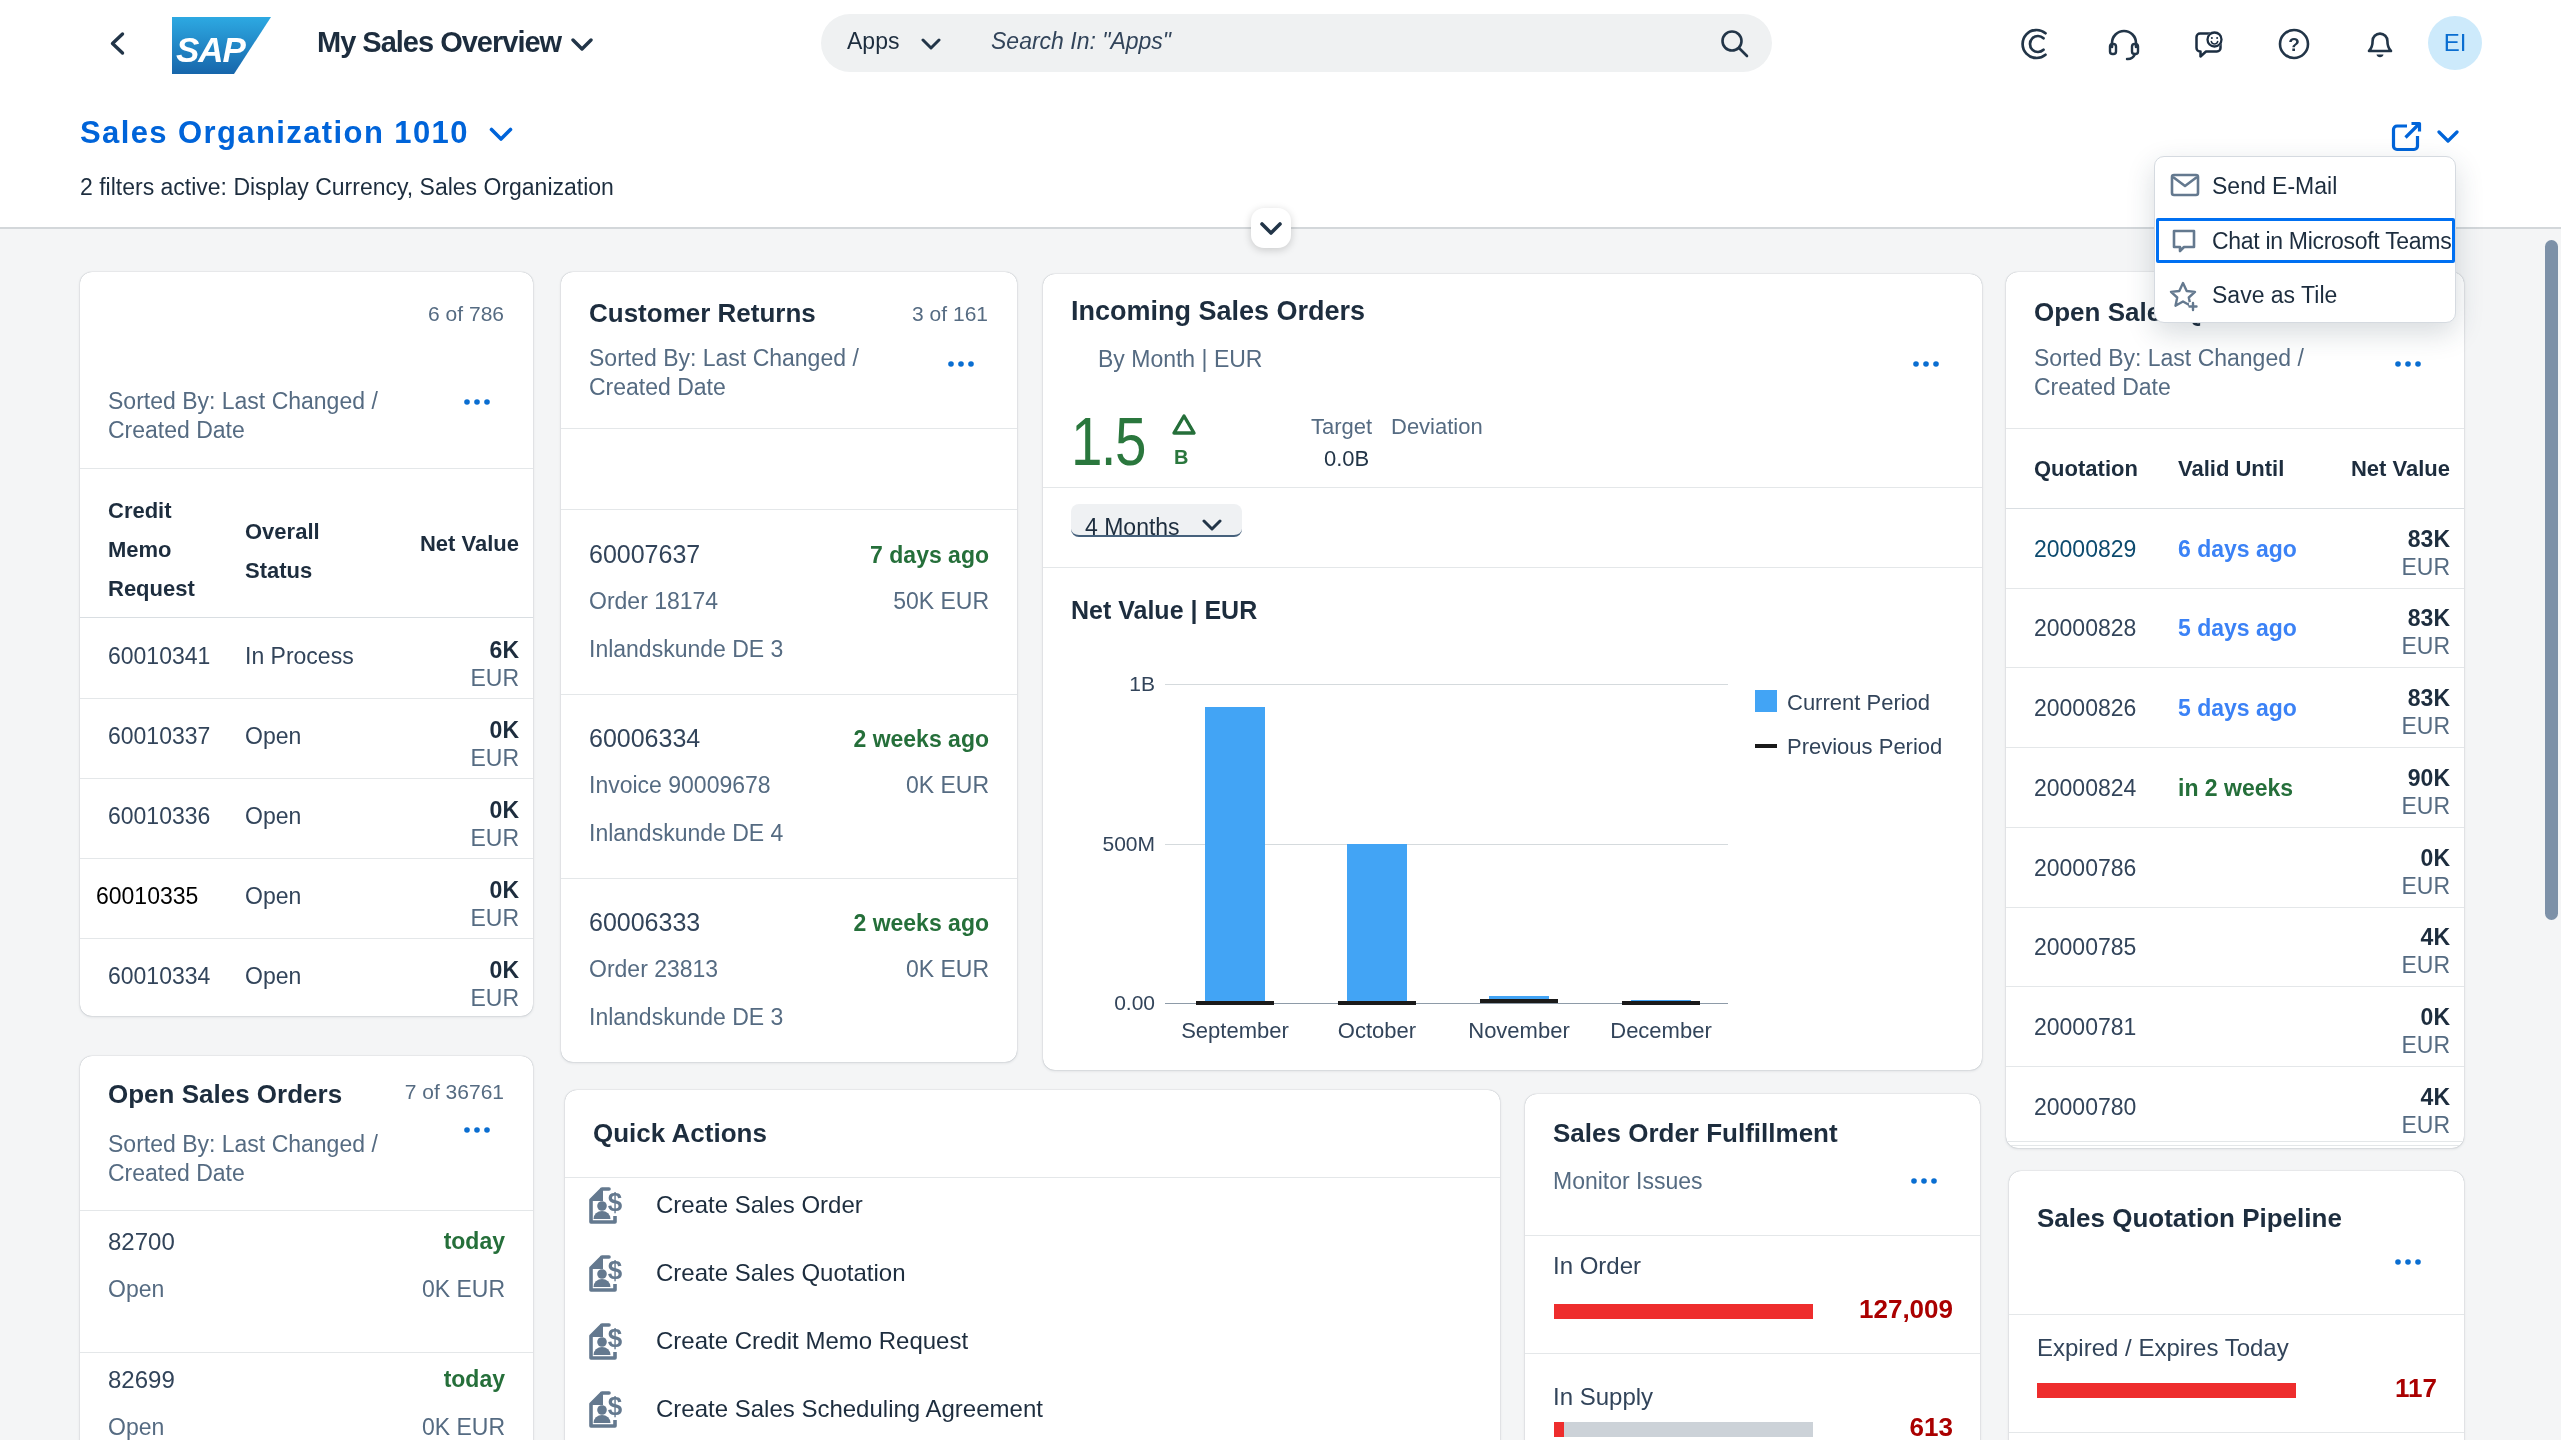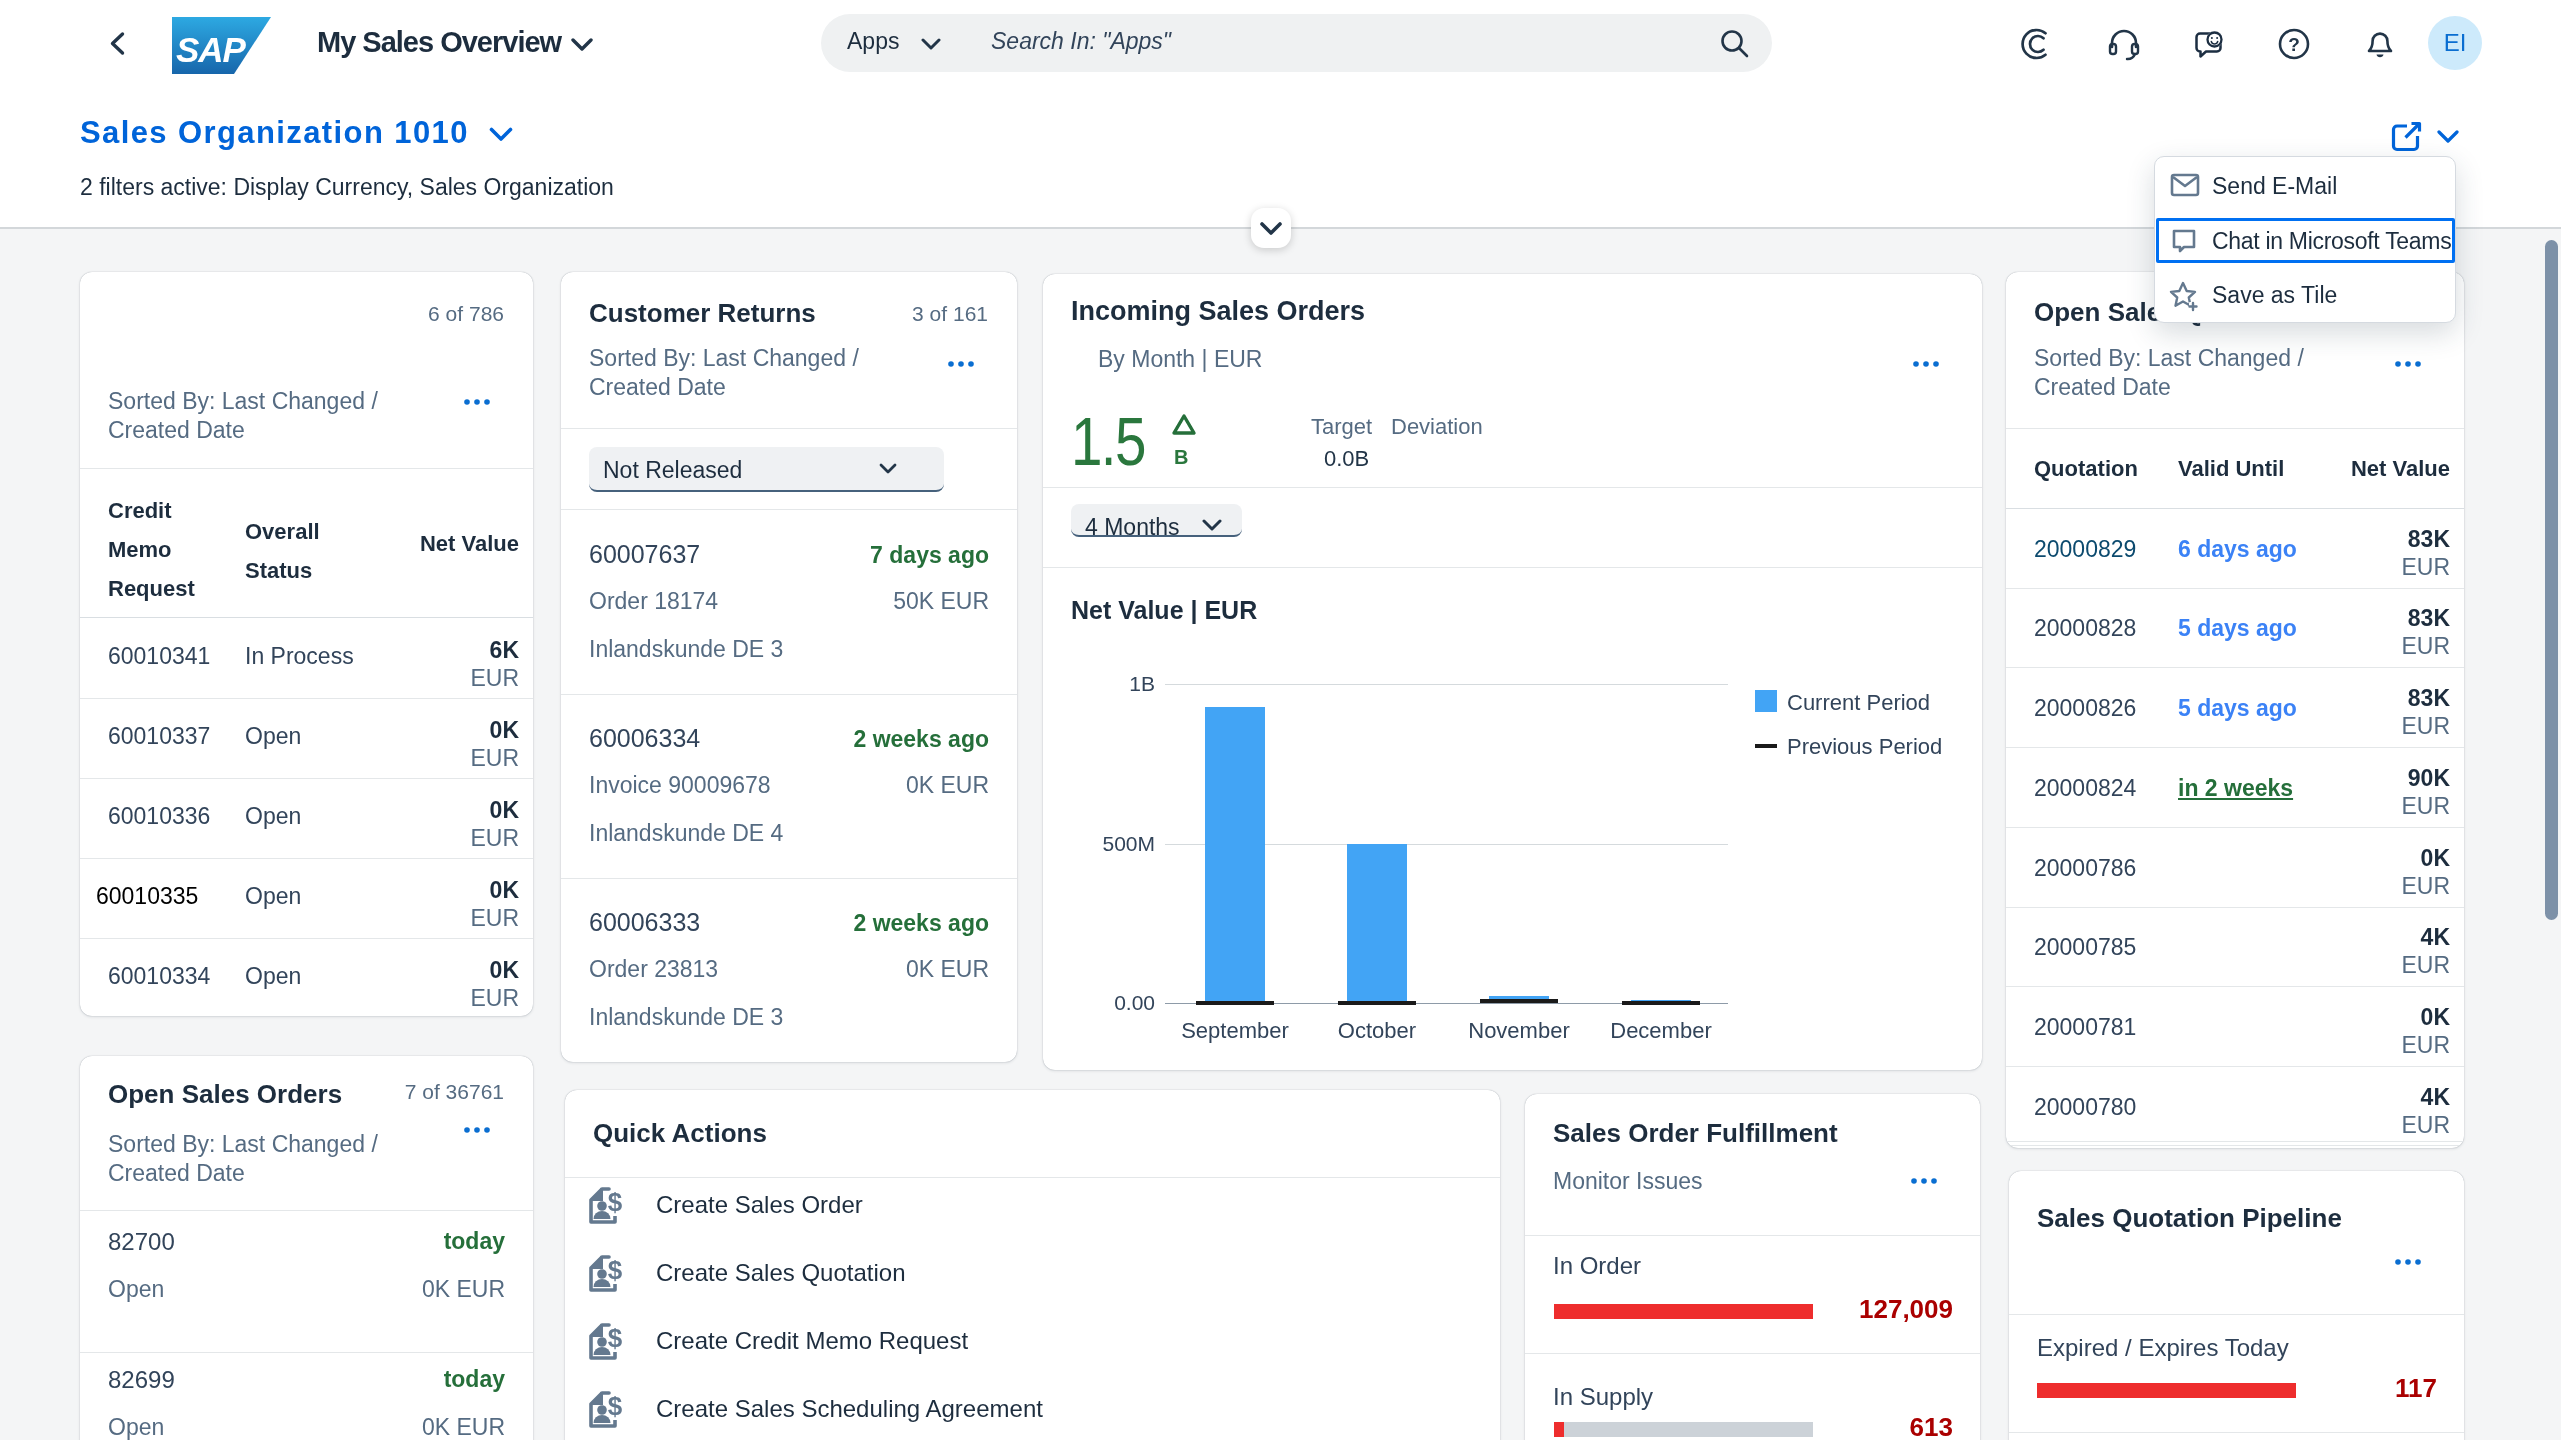--- a/index.html
+++ b/index.html
@@ -173,26 +173,20 @@
 <div class="card" style="left:561px;top:272px;width:456px;height:790px;overflow:hidden;">
   <div class="abs" style="left:28px;top:26px;font-size:26px;font-weight:bold;">Customer Returns</div>
   <div class="abs muted" style="right:29px;top:30px;font-size:21px;">3 of 161</div>
   <div class="abs muted" style="left:28px;top:72px;width:300px;font-size:23px;line-height:29px;">Sorted By: Last Changed / Created Date</div>
   <svg class="dots" style="right:40px;top:86px;" viewBox="0 0 32 12">
       <circle cx="6" cy="6" r="2.8" fill="#0a6ed1"></circle>
       <circle cx="16" cy="6" r="2.8" fill="#0a6ed1"></circle>
       <circle cx="26" cy="6" r="2.8" fill="#0a6ed1"></circle>
     </svg>
   <div class="sep" style="top:156px;"></div>
-  <div class="select" style="left:28px;top:175px;width:355px;height:45px;">
-    <span>Not Released</span>
-    <svg style="position:absolute;right:47px;top:16px;" width="18" height="12" viewBox="0 0 18 12">
-      <path d="M2 2 L9 9 L16 2" fill="none" stroke="#223548" stroke-width="2.8" stroke-linecap="round" stroke-linejoin="round"></path>
-    </svg>
-  </div>
   <div class="sep" style="top:237px;"></div>
 
   <div class="abs" style="left:28px;top:268px;font-size:25px;color:#32445a;">60007637</div>
   <div class="abs green" style="right:28px;top:270px;font-size:23px;">7 days ago</div>
   <div class="abs muted" style="left:28px;top:316px;font-size:23px;">Order 18174</div>
   <div class="abs muted" style="right:28px;top:316px;font-size:23px;">50K EUR</div>
   <div class="abs muted" style="left:28px;top:364px;font-size:23px;">Inlandskunde DE 3</div>
   <div class="sep" style="top:422px;"></div>
 
   <div class="abs" style="left:28px;top:452px;font-size:25px;color:#32445a;">60006334</div>
@@ -326,21 +320,21 @@
   <div class="abs redtx" style="left:172px;top:343px;font-size:23px;">5 days ago</div>
   <div class="abs" style="right:14px;top:333px;font-size:23px;font-weight:bold;">83K</div>
   <div class="abs muted" style="right:14px;top:361px;font-size:23px;">EUR</div>
   <div class="sep" style="top:395px;"></div>
   <div class="abs" style="left:28px;top:423px;font-size:23px;color:#32445a;">20000826</div>
   <div class="abs redtx" style="left:172px;top:423px;font-size:23px;">5 days ago</div>
   <div class="abs" style="right:14px;top:413px;font-size:23px;font-weight:bold;">83K</div>
   <div class="abs muted" style="right:14px;top:441px;font-size:23px;">EUR</div>
   <div class="sep" style="top:475px;"></div>
   <div class="abs" style="left:28px;top:503px;font-size:23px;color:#32445a;">20000824</div>
-  <div class="abs green" style="left:172px;top:503px;font-size:23px;text-decoration:underline;">in 2 weeks</div>
+  <div class="abs green" style="left:172px;top:503px;font-size:23px;">in 2 weeks</div>
   <div class="abs" style="right:14px;top:493px;font-size:23px;font-weight:bold;">90K</div>
   <div class="abs muted" style="right:14px;top:521px;font-size:23px;">EUR</div>
   <div class="sep" style="top:555px;"></div>
   <div class="abs" style="left:28px;top:583px;font-size:23px;color:#32445a;">20000786</div>
   <div class="abs" style="right:14px;top:573px;font-size:23px;font-weight:bold;">0K</div>
   <div class="abs muted" style="right:14px;top:601px;font-size:23px;">EUR</div>
   <div class="sep" style="top:635px;"></div>
   <div class="abs" style="left:28px;top:662px;font-size:23px;color:#32445a;">20000785</div>
   <div class="abs" style="right:14px;top:652px;font-size:23px;font-weight:bold;">4K</div>
   <div class="abs muted" style="right:14px;top:680px;font-size:23px;">EUR</div>

